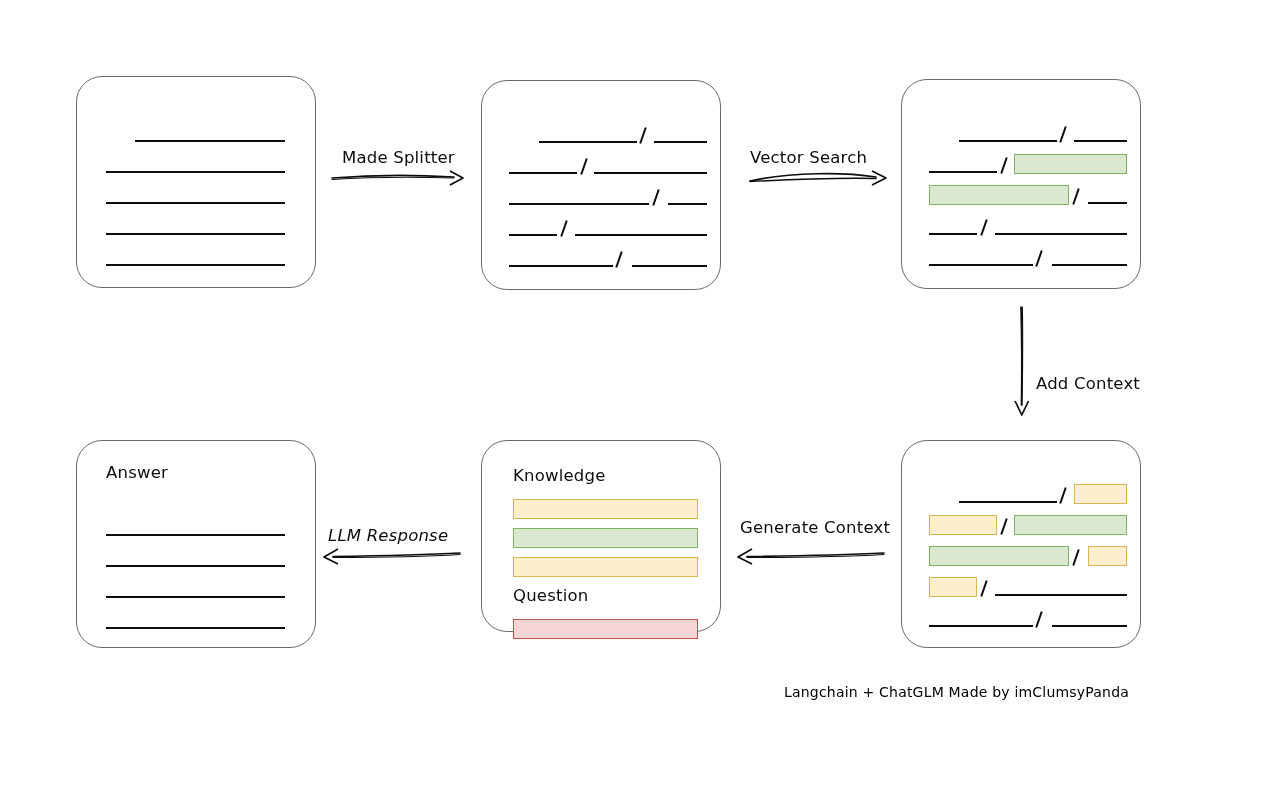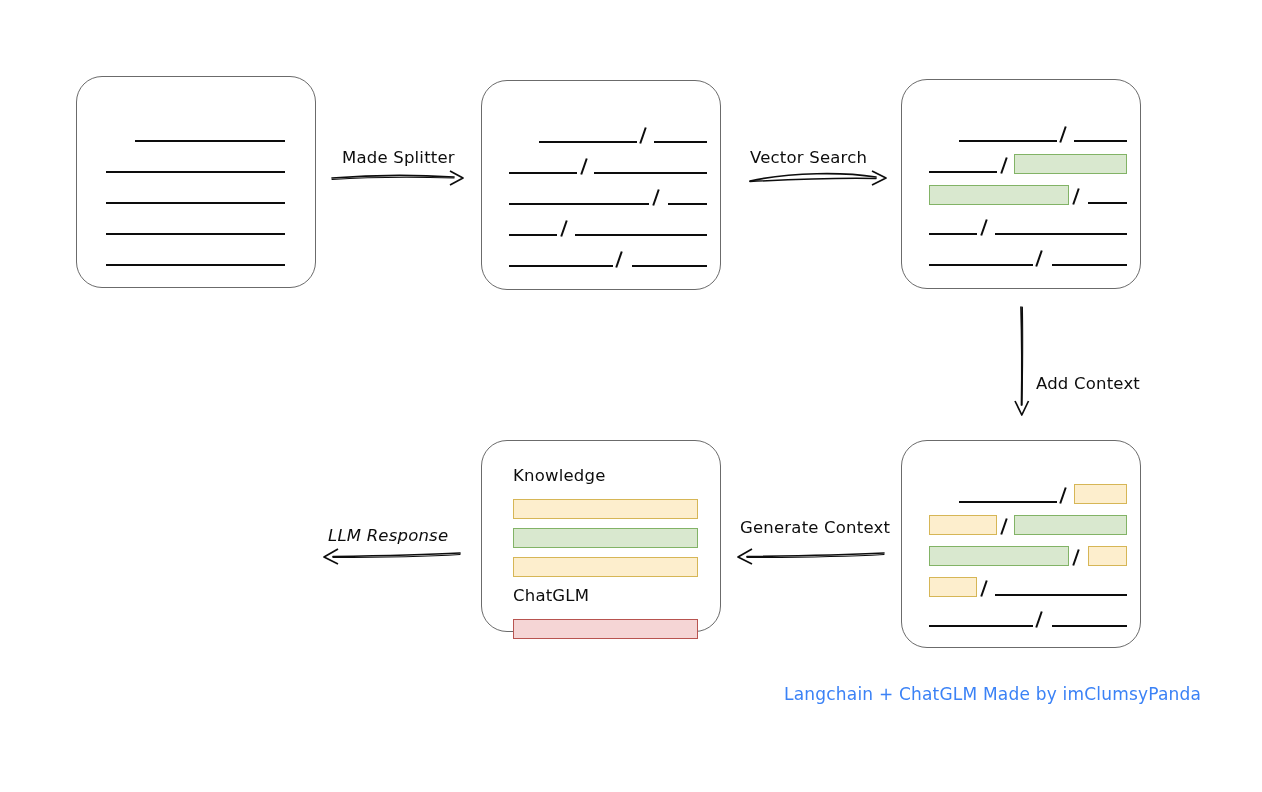--- a/index.html
+++ b/index.html
@@ -39,21 +39,21 @@
   
   .arrow{position:absolute;}
   .arrow svg{display:block;overflow:visible;}
   .arrow-label{
     position:absolute;font-size:16.5px;color:#0d0d0d;white-space:nowrap;
     font-family:"DejaVu Sans", sans-serif;letter-spacing:.2px;
   }
 
   
   .caption{
-    position:absolute;font-size:17px;color:#3b82f6;white-space:nowrap;
+    position:absolute;font-size:14px;color:#000000;white-space:nowrap;
     font-family:"DejaVu Sans", sans-serif;letter-spacing:.2px;
   }
 </style>
 </head>
 <body>
 
 <div class="stage">
 
   <div class="box" style="left:76px;top:76px;width:240px;height:212px;">
     <div class="box-inner">
@@ -125,38 +125,47 @@
 
   <div class="arrow" style="left:1010px;top:305px;">
     <svg width="24" height="112" viewBox="0 0 24 112">
       <path d="M11,2 C12,36 12,70 11.5,100" fill="none" stroke="#0d0d0d" stroke-width="1.7" stroke-linecap="round"></path>
       <path d="M12.4,2 C13,36 12.6,70 12,100" fill="none" stroke="#0d0d0d" stroke-width="1.1" stroke-linecap="round"></path>
       <path d="M5,96 L11.8,110 L18.5,96" fill="none" stroke="#0d0d0d" stroke-width="1.7" stroke-linejoin="round"></path>
     </svg>
   </div>
   <div class="arrow-label" style="left:1036px;top:354px;margin-top:20px;">Add Context</div>
 
+  <div class="box" style="left:76px;top:440px;width:240px;height:208px;">
+    <div class="box-label" style="left:29px;top:22px;">Answer</div>
+    <div class="box-inner">
+        <div class="rule" style="left: 29px; top: 93px; width: 179px;"></div>
+        <div class="rule" style="left: 29px; top: 124px; width: 179px;"></div>
+        <div class="rule" style="left: 29px; top: 155px; width: 179px;"></div>
+        <div class="rule" style="left: 29px; top: 186px; width: 179px;"></div>
+      </div>
+  </div>
 
   <div class="arrow" style="left:322px;top:546px;">
     <svg width="140" height="22" viewBox="0 0 140 22">
       <path d="M138,7 C100,9 45,10 11,10.5" fill="none" stroke="#0d0d0d" stroke-width="1.7" stroke-linecap="round"></path>
       <path d="M138,8.5 C100,11 45,11.5 11,11.5" fill="none" stroke="#0d0d0d" stroke-width="1.2" stroke-linecap="round"></path>
       <path d="M16,3 L2,11 L16,18" fill="none" stroke="#0d0d0d" stroke-width="1.7" stroke-linejoin="round"></path>
     </svg>
   </div>
   <div class="arrow-label" style="left:328px;top:526px;font-style:italic;">LLM Response</div>
 
   <div class="box" style="left:481px;top:440px;width:240px;height:192px;">
     <div class="box-label" style="left:31px;top:25px;">Knowledge</div>
     <div class="box-inner">
         <div class="chip yellow" style="left: 31px; top: 58px; width: 185px;"></div>
         <div class="chip green" style="left: 31px; top: 87px; width: 185px;"></div>
         <div class="chip yellow" style="left: 31px; top: 116px; width: 185px;"></div>
       </div>
-    <div class="box-label" style="left:31px;top:145px;">ChatGLM</div>
+    <div class="box-label" style="left:31px;top:145px;">Question</div>
     <div class="box-inner">
         <div class="chip red" style="left: 31px; top: 178px; width: 185px;"></div>
       </div>
   </div>
 
   <div class="arrow" style="left:736px;top:546px;">
     <svg width="150" height="22" viewBox="0 0 150 22">
       <path d="M148,7 C105,9 48,10 11,10.5" fill="none" stroke="#0d0d0d" stroke-width="1.7" stroke-linecap="round"></path>
       <path d="M148,8.5 C105,11 48,11.5 11,11.5" fill="none" stroke="#0d0d0d" stroke-width="1.2" stroke-linecap="round"></path>
       <path d="M16,3 L2,11 L16,18" fill="none" stroke="#0d0d0d" stroke-width="1.7" stroke-linejoin="round"></path>

